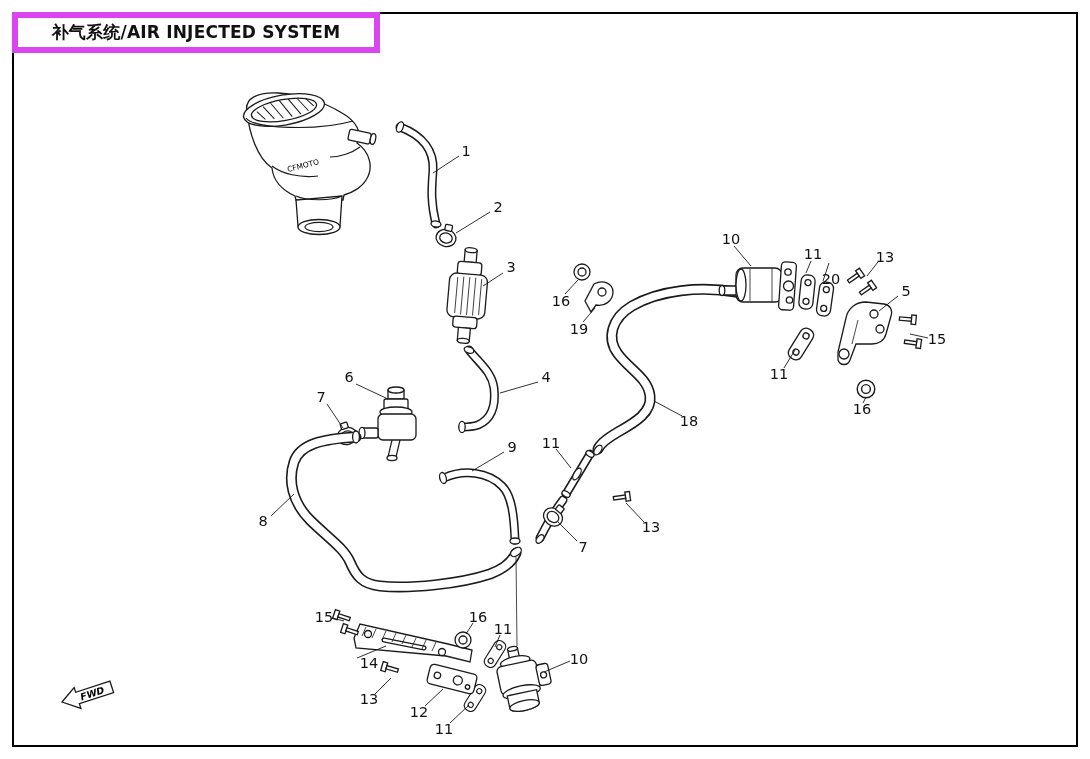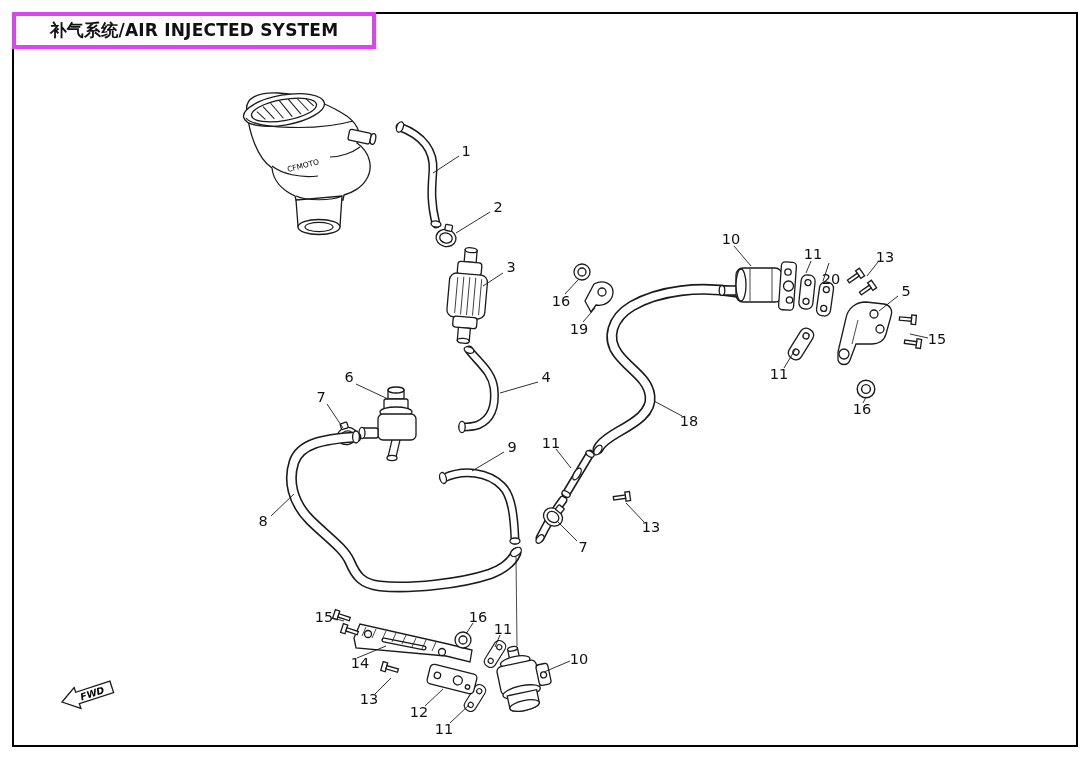--- a/index.html
+++ b/index.html
@@ -6,21 +6,21 @@
   #page {
     position:relative; width:1090px; height:759px; background:#fff;
     font-family:"DejaVu Sans", sans-serif; color:#111; overflow:hidden;
   }
   #page-border {
     position:absolute; left:12px; top:12px; width:1062px; height:731px;
     border:2px solid #000;
   }
   #title-box {
     position:absolute; left:12px; top:12px; width:356px; height:29px;
-    border:4px solid #d946ef; background:#fff;
+    border:6px solid #d946ef; background:#fff;
     display:flex; align-items:center; justify-content:center;
     font-weight:bold; font-size:17px; letter-spacing:0.2px;
   }
   #diagram-svg { position:absolute; left:0; top:0; }
   #callout-layer { position:absolute; left:0; top:0; width:100%; height:100%; pointer-events:none; }
   .callout {
     position:absolute; transform:translate(-50%,-50%);
     font-size:14.5px; color:#111; font-family:"DejaVu Sans", sans-serif;
     background:transparent; white-space:nowrap;
   }
@@ -318,21 +318,21 @@
       <div class="callout" style="left: 731px; top: 239px;">10</div>
       <div class="callout" style="left: 579px; top: 659px;">10</div>
       <div class="callout" style="left: 813px; top: 254px;">11</div>
       <div class="callout" style="left: 779px; top: 374px;">11</div>
       <div class="callout" style="left: 503px; top: 629px;">11</div>
       <div class="callout" style="left: 444px; top: 729px;">11</div>
       <div class="callout" style="left: 419px; top: 712px;">12</div>
       <div class="callout" style="left: 885px; top: 257px;">13</div>
       <div class="callout" style="left: 651px; top: 527px;">13</div>
       <div class="callout" style="left: 369px; top: 699px;">13</div>
-      <div class="callout" style="left: 360px; top: 663px;">14</div>
+      <div class="callout" style="left: 369px; top: 663px;">14</div>
       <div class="callout" style="left: 324px; top: 617px;">15</div>
       <div class="callout" style="left: 937px; top: 339px;">15</div>
       <div class="callout" style="left: 561px; top: 301px;">16</div>
       <div class="callout" style="left: 862px; top: 409px;">16</div>
       <div class="callout" style="left: 478px; top: 617px;">16</div>
       <div class="callout" style="left: 551px; top: 443px;">11</div>
       <div class="callout" style="left: 689px; top: 421px;">18</div>
       <div class="callout" style="left: 579px; top: 329px;">19</div>
       <div class="callout" style="left: 831px; top: 257px; margin-top: 22px;">20</div>
     </div>

